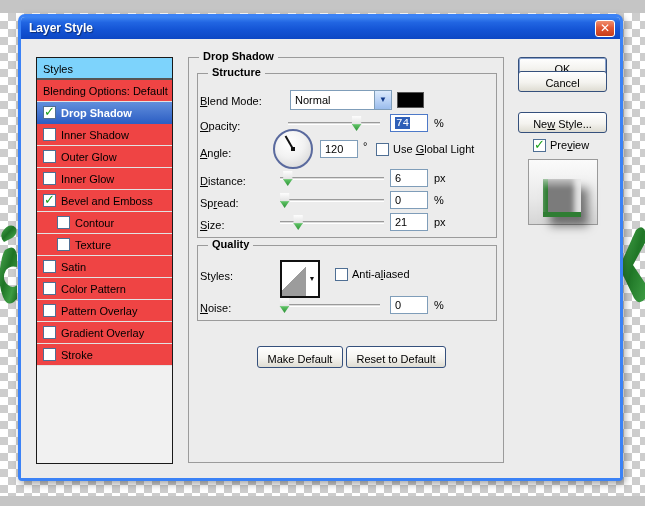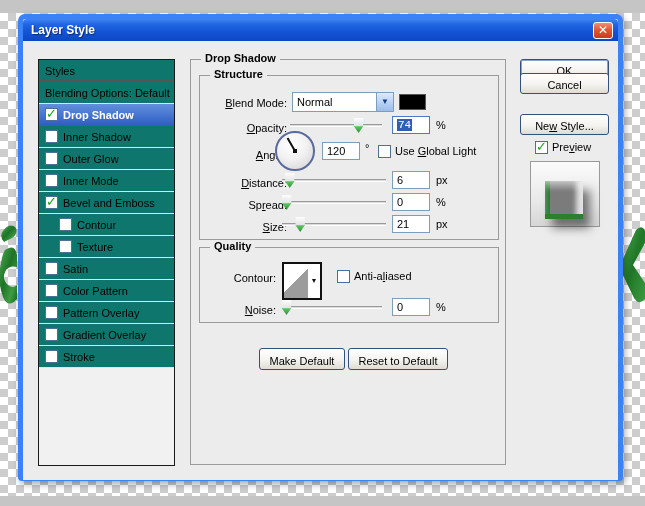--- a/index.html
+++ b/index.html
@@ -12,50 +12,50 @@
   .bar-top { top:0; height:13px; }
   .bar-bottom { top:496px; height:10px; }
   .checker { position:absolute; left:0; top:13px; width:645px; height:483px; background-color:#fff;
     background-image:linear-gradient(45deg,#cdcdcd 25%,transparent 25%,transparent 75%,#cdcdcd 75%),
                      linear-gradient(45deg,#cdcdcd 25%,transparent 25%,transparent 75%,#cdcdcd 75%);
     background-size:16px 16px; background-position:0 0,8px 8px; }
   .green-letter { position:absolute; }
 
   
   .dialog { position:absolute; left:18px; top:14px; width:605px; height:467px;
-    border:5px solid #3b82f6; border-radius:7px 7px 4px 4px; background:#ececec;
+    border:3px solid #3b82f6; border-radius:7px 7px 4px 4px; background:#ececec;
     box-shadow:2px 3px 7px rgba(0,0,0,.35); }
   .titlebar { position:relative; height:22px; border-radius:4px 4px 0 0; padding-left:8px;
     display:flex; align-items:center;
     background:linear-gradient(180deg,#3d85f2 0%,#2165e2 25%,#1353d4 60%,#0d47c4 100%); }
   .title-text { color:#fff; font-weight:bold; font-size:12px; text-shadow:1px 1px 1px rgba(0,0,0,.45); }
   .close-btn { position:absolute; right:5px; top:3px; width:20px; height:17px; border:1px solid #fff;
     border-radius:3px; background:linear-gradient(180deg,#f09070 0%,#e25835 45%,#c63d1b 100%);
     color:#fff; font-weight:bold; font-size:12px; line-height:15px; text-align:center; cursor:default; }
   .client { position:relative; height:439px; background:#ececec; }
 
   
   .sidebar { position:absolute; left:15px; top:18px; width:137px; height:407px;
     border:1px solid #1a1a1a; background:#f1f1f1; }
-  .sb-header { height:22px; line-height:22px; padding-left:6px; border-bottom:2px solid #555; background:#0f766e; }
-  .sb-item { height:22px; display:flex; align-items:center; padding-left:6px; border-bottom:1px solid #e2e2e2; background:#0f766e; }
+  .sb-header { height:22px; line-height:22px; padding-left:6px; border-bottom:2px solid #555; background:#7dd3fc; }
+  .sb-item { height:22px; display:flex; align-items:center; padding-left:6px; border-bottom:1px solid #e2e2e2; background:#ef4444; }
   .sb-item.indent { padding-left:20px; }
   .sb-item.selected { background:linear-gradient(180deg,#628fdc,#2d5fc4); color:#fff; font-weight:bold; border-bottom-color:#2d5fc4; }
   .sb-label { margin-left:5px; white-space:nowrap; }
   .sb-item:not(.has-cb) .sb-label { margin-left:0; }
 
   
   .cb { position:relative; display:inline-block; width:13px; height:13px; background:#fff; border:1px solid #4f6f94; flex:none; }
   .cb.checked::after { content:"✓"; position:absolute; left:0px; top:-3px; color:#1ca11c; font-weight:bold; font-size:13px; }
 
   
   .groupbox { position:absolute; border:1px solid #9b9b9b; }
   .legend { position:absolute; top:-8px; left:10px; background:#ececec; padding:0 4px; font-weight:bold; white-space:nowrap; }
 
-  .flabel { position:absolute; text-align:right; white-space:nowrap; }
+  .flabel { position:absolute; white-space:nowrap; }
   .runit { position:absolute; white-space:nowrap; }
 
   
   .tfield { position:absolute; width:38px; height:18px; background:#fff; border:1px solid #7f9db9; padding:2px 0 0 4px; }
   .tfield.focused { border-color:#4d79c8;font-family:Liberation Mono, monospace; }
   .tfield .sel { background:#2e5fb8; color:#fff; padding:0 1px; }
 
   
   .dd { position:absolute; width:102px; height:20px; background:#fff; border:1px solid #7f9db9; display:flex; }
   .dd-text { flex:1; padding:3px 0 0 4px; }
@@ -156,21 +156,21 @@
             <div class="sb-item has-cb">
               <span class="cb"></span>
               <span class="sb-label">Inner Shadow</span>
             </div>
             <div class="sb-item has-cb">
               <span class="cb"></span>
               <span class="sb-label">Outer Glow</span>
             </div>
             <div class="sb-item has-cb">
               <span class="cb"></span>
-              <span class="sb-label">Inner Mode</span>
+              <span class="sb-label">Inner Glow</span>
             </div>
             <div class="sb-item has-cb">
               <span class="cb checked"></span>
               <span class="sb-label">Bevel and Emboss</span>
             </div>
             <div class="sb-item indent has-cb">
               <span class="cb"></span>
               <span class="sb-label">Contour</span>
             </div>
             <div class="sb-item indent has-cb">
@@ -264,21 +264,21 @@
           </div>
           <div class="tfield" style="left:192px;top:139px">
             <span>21</span>
           </div>
           <span class="runit" style="left:236px;top:142px">px</span>
         </div>
 
         <div class="groupbox" style="left:8px;top:187px;width:300px;height:76px">
           <span class="legend">Quality</span>
 
-          <span class="flabel" style="left:2px;top:24px;width:74px">Contour:</span>
+          <span class="flabel" style="left:2px;top:24px;width:74px">Styles:</span>
           <div class="contour-select" style="left:82px;top:14px">
             <div class="contour-thumb"></div>
             <div class="contour-arrow">▼</div>
           </div>
           <div class="ck-row" style="left:137px;top:22px">
             <span class="cb"></span>
             <span class="ck-label">Anti-a<u>l</u>iased</span>
           </div>
 
           <span class="flabel" style="left:2px;top:56px;width:74px"><u>N</u>oise:</span>

